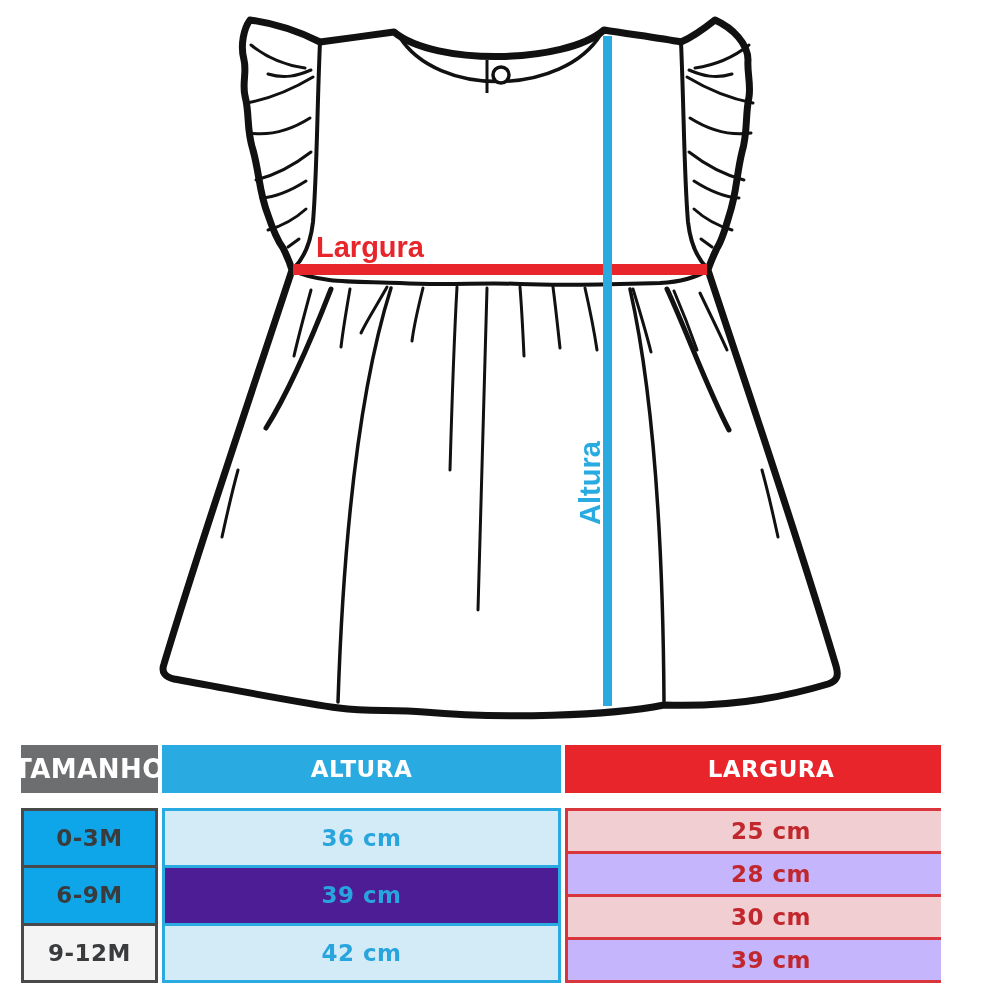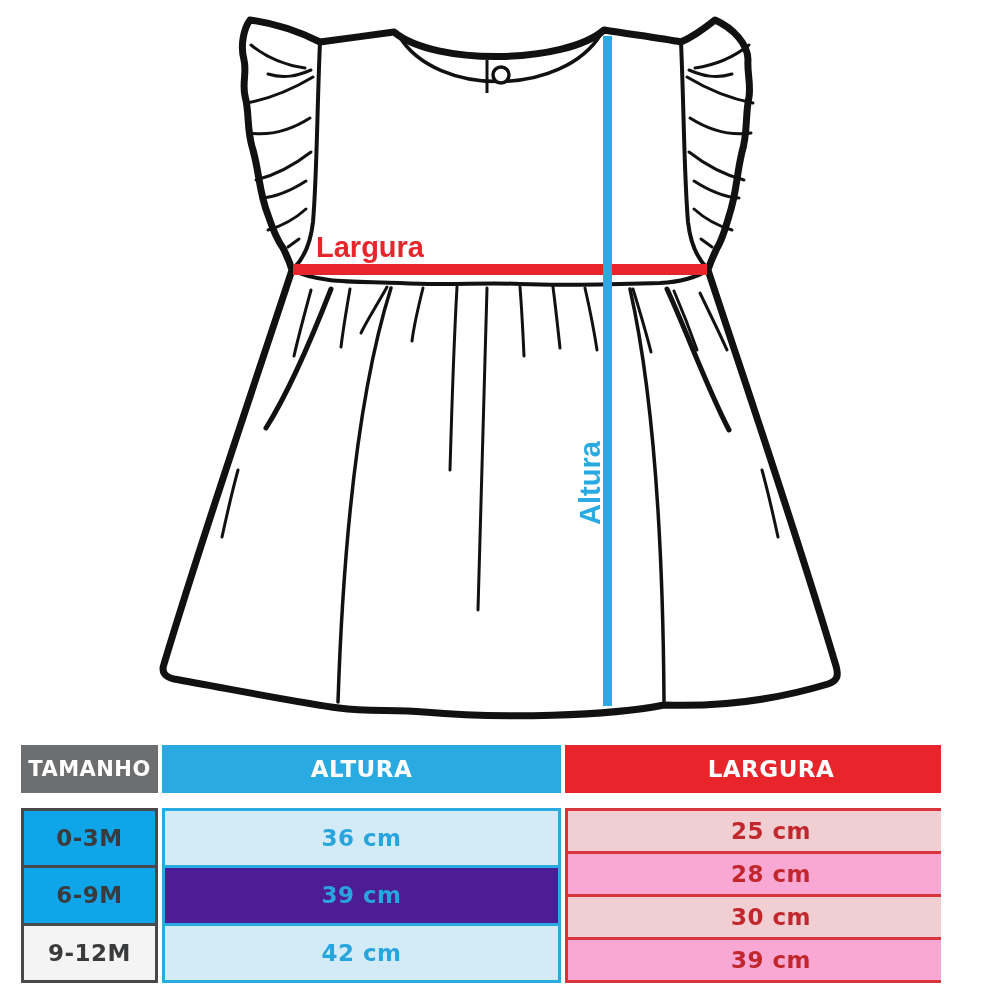--- a/index.html
+++ b/index.html
@@ -8,21 +8,21 @@
     font-family:"DejaVu Sans","Liberation Sans",sans-serif; overflow:hidden;text-decoration:underline;
   }
   .dress-wrap { position:absolute; left:0; top:0; width:1000px; height:742px; }
 
   
   .th {
     position:absolute; top:745px; height:48px; box-sizing:border-box;
     display:flex; align-items:center; justify-content:center;
     color:#ffffff; font-weight:bold; letter-spacing:0.5px; font-size:23px;
   }
-  .th-size { left:21px;  width:137px; background:#6D6E70; font-size:21px; }
+  .th-size { left:21px;  width:137px; background:#6D6E70; font-size:26px; }
   .th-alt  { left:162px; width:399px; background:#29ABE2; }
   .th-larg { left:565px; width:412px; background:#E8252B; }
 
   .tb {
     position:absolute; top:808px; height:175px; box-sizing:border-box;
     display:flex; flex-direction:column;
   }
   .tb-size { left:21px;  width:137px; border:3px solid #48494B; }
   .tb-alt  { left:162px; width:399px; border:3px solid #29ABE2;justify-content:space-between; }
   .tb-larg { left:565px; width:412px; border:3px solid #D8363C; }
@@ -31,21 +31,21 @@
     flex:1; display:flex; align-items:center; justify-content:center;
     font-weight:bold; font-size:23px; letter-spacing:0.5px; box-sizing:border-box;
   }
   .tb-size .cell { border-top:3px solid #48494B; color:#3A3B3D; }
   .tb-alt  .cell { border-top:3px solid #29ABE2; color:#29A5DE; }
   .tb-larg .cell { border-top:3px solid #D8363C; color:#C1272D; }
   .tb .cell:first-child { border-top:none; }
 
   .tb-size .dark { background:#0ea5e9; } .tb-size .light { background:#F4F4F4; }
   .tb-alt  .dark { background:#D3EBF7; } .tb-alt  .light { background:#4c1d95; }
-  .tb-larg .dark { background:#F0CED1; } .tb-larg .light { background:#f9a8d4; }
+  .tb-larg .dark { background:#F0CED1; } .tb-larg .light { background:#c4b5fd; }
 </style>
 </head>
 <body>
 
 <div class="stage">
 
   <div class="dress-wrap">
     <svg width="1000" height="742" viewBox="0 0 1000 742">
 
       <path fill="#ffffff" stroke="#111111" stroke-width="7" stroke-linejoin="round" stroke-linecap="round" d="M 250,20

